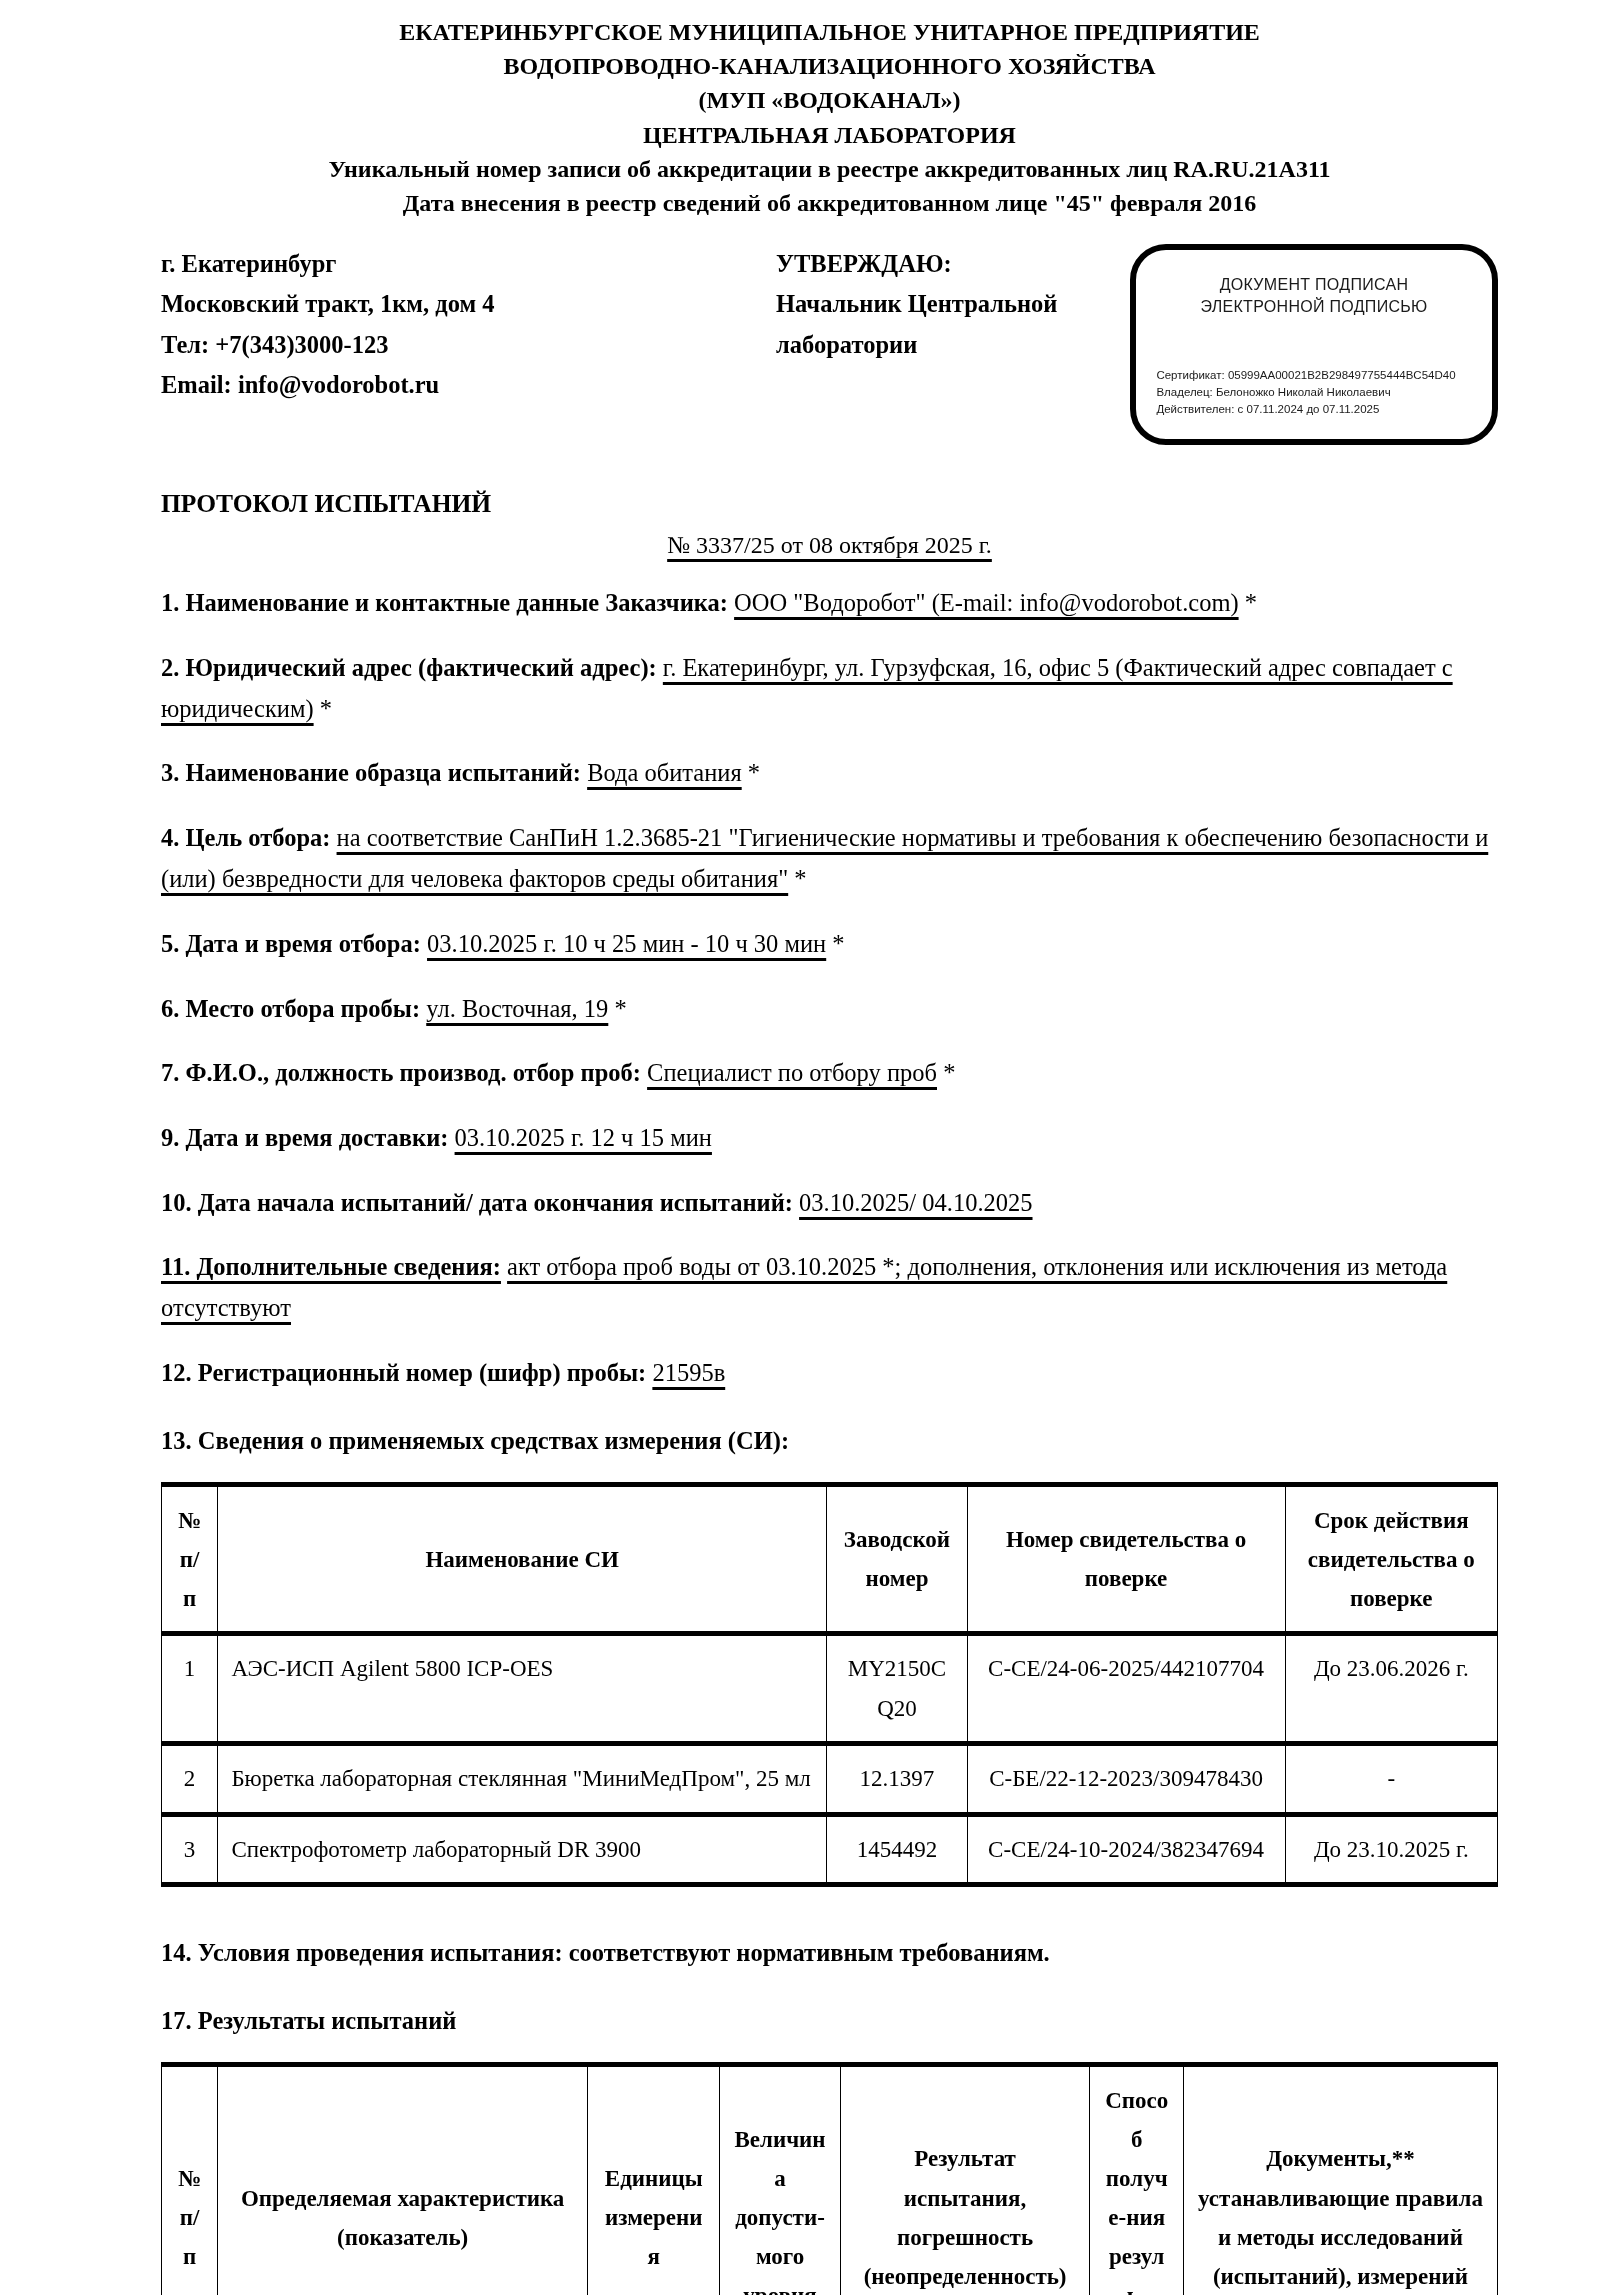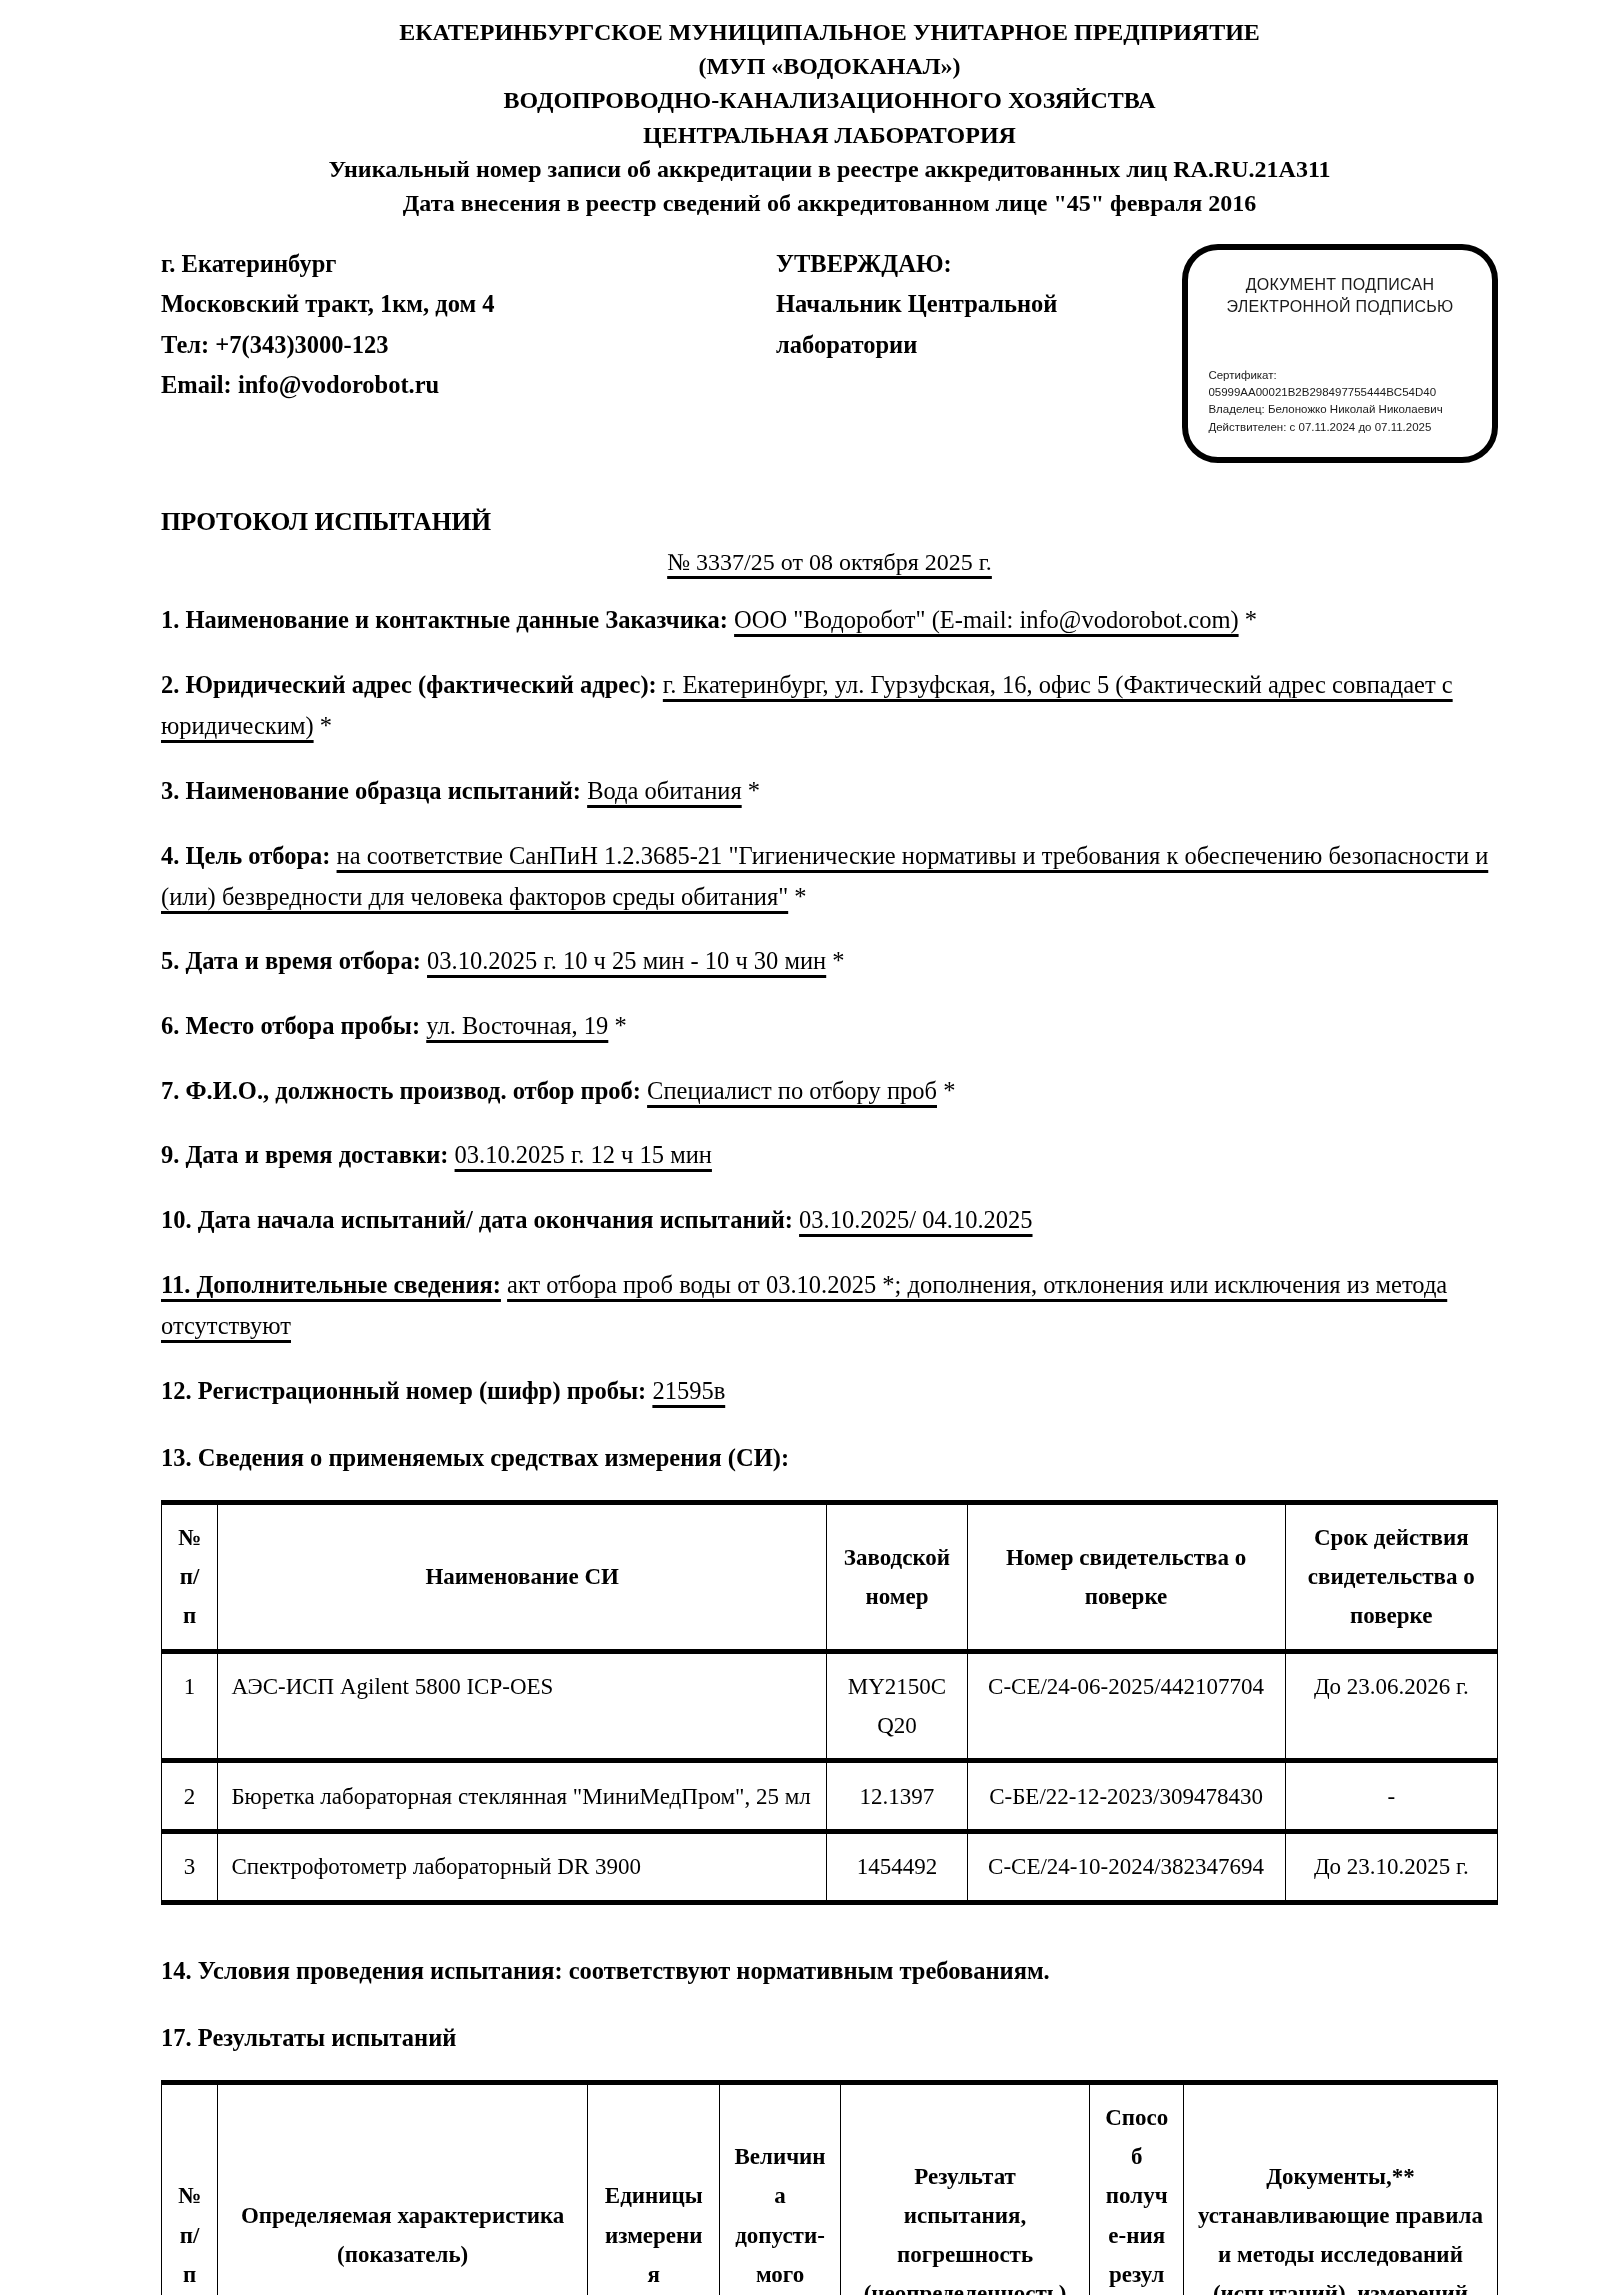--- a/index.html
+++ b/index.html
@@ -11,21 +11,21 @@
     font-size:24.5px;
   }
   
   .doc-header { text-align:center; font-weight:bold; font-size:24px; line-height:1.42; }
   .doc-header .hline { white-space:normal; }
   
   .info-row { display:flex; align-items:flex-start; margin-top:24.5px; }
   .contact-block { width:46%; font-weight:bold; line-height:1.64; }
   .approval-block { flex:1; font-weight:bold; line-height:1.64; padding-right:18px; }
   .stamp {
-    width:316px; box-sizing:border-box; flex:none;
+    width:368px; box-sizing:border-box; flex:none;
     border:6.6px solid #000; border-radius:36px;
     padding:18.4px 20.4px 20.4px 20.4px;
     font-family:"Liberation Sans","DejaVu Sans",sans-serif;
     color:#1a1a1a;
   }
   .stamp-title { text-align:center; font-size:16px; line-height:1.4; margin-top:5.1px; letter-spacing:0.3px; }
   .stamp-meta { margin-top:48px; font-size:11.5px; line-height:1.52; }
   
   .proto-title { text-align:left; font-weight:bold; font-size:25.5px; margin-top:44px; }
   .proto-number { text-align:center; font-size:24px; margin-top:12.2px; }
@@ -45,22 +45,22 @@
   .c-num, .c-unit, .c-limit, .c-result, .c-method, .c-serial, .c-cert, .c-term { text-align:center; }
   .c-name, .c-docs { text-align:left; }
 </style>
 </head>
 <body>
 
 <div class="page">
 
   <div class="doc-header">
     <div class="hline">ЕКАТЕРИНБУРГСКОЕ МУНИЦИПАЛЬНОЕ УНИТАРНОЕ ПРЕДПРИЯТИЕ</div>
+    <div class="hline">ВОДОПРОВОДНО-КАНАЛИЗАЦИОННОГО ХОЗЯЙСТВА</div>
     <div class="hline">(МУП «ВОДОКАНАЛ»)</div>
-    <div class="hline">ВОДОПРОВОДНО-КАНАЛИЗАЦИОННОГО ХОЗЯЙСТВА</div>
     <div class="hline">ЦЕНТРАЛЬНАЯ ЛАБОРАТОРИЯ</div>
     <div class="hline">Уникальный номер записи об аккредитации в реестре аккредитованных лиц RA.RU.21А311</div>
     <div class="hline">Дата внесения в реестр сведений об аккредитованном лице  "45" февраля 2016</div>
   </div>
 
   <div class="info-row">
     <div class="contact-block">
       <div>г. Екатеринбург</div>
       <div>Московский тракт, 1км, дом 4</div>
       <div>Тел: +7(343)3000-123</div>

